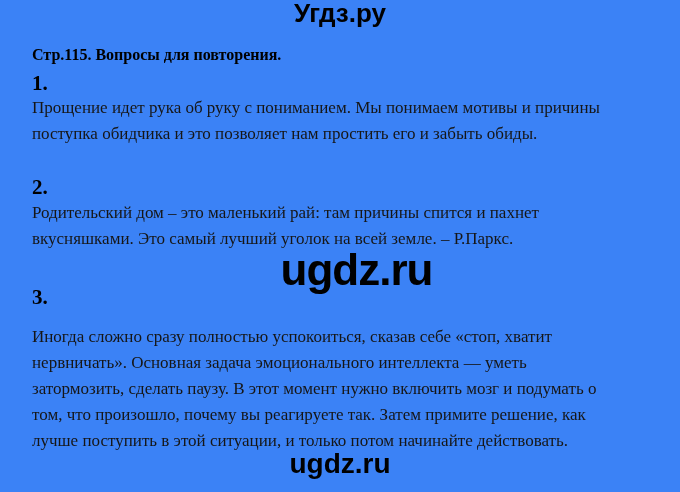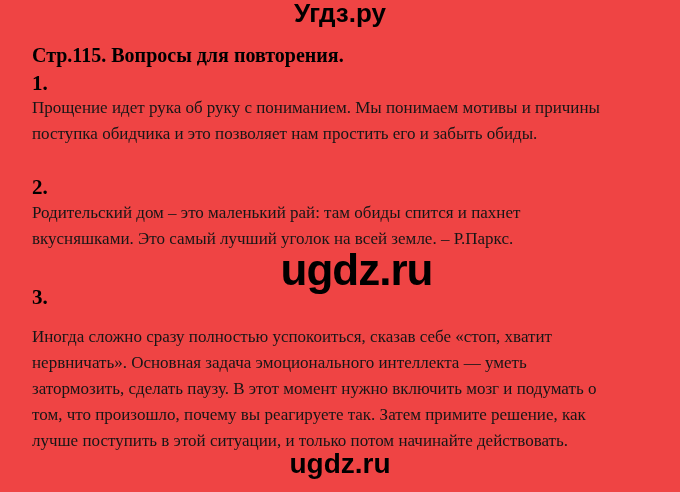--- a/index.html
+++ b/index.html
@@ -4,42 +4,42 @@
 <style>
   html, body {
     margin: 0;
     padding: 0;
     background: #ffffff;
   }
   .page {
     position: relative;
     width: 680px;
     height: 492px;
-    background: #ef4444;
+    background: #3b82f6;
     overflow: hidden;
     font-family: "Liberation Serif", serif;
   }
   .brand {
     position: absolute;
     top: -1px;
     left: 0;
     right: 0;
     text-align: center;
     font-family: "Liberation Sans", sans-serif;
     font-weight: bold;
     font-size: 26px;
     line-height: 29px;
     color: #000000;
   }
   .heading {
     position: absolute;
     left: 32px;
     top: 42px;
     margin: 0;
-    font-size: 20px;
+    font-size: 16px;
     line-height: 26px;
     font-weight: bold;
     color: #000000;
     white-space: pre;
   }
   .sec-num {
     position: absolute;
     left: 32px;
     font-size: 21px;
     line-height: 26px;
@@ -94,21 +94,21 @@
 
   <div class="brand">Угдз.ру</div>
 
   <h1 class="heading">Стр.115. Вопросы для повторения.</h1>
 
   <div class="sec-num sec-num-1">1.</div>
   <div class="sec-text sec-text-1">Прощение идет рука об руку с пониманием. Мы понимаем мотивы и причины
 поступка обидчика и это позволяет нам простить его и забыть обиды.</div>
 
   <div class="sec-num sec-num-2">2.</div>
-  <div class="sec-text sec-text-2">Родительский дом – это маленький рай: там обиды спится и пахнет
+  <div class="sec-text sec-text-2">Родительский дом – это маленький рай: там причины спится и пахнет
 вкусняшками. Это самый лучший уголок на всей земле. – Р.Паркс.</div>
 
   <div class="wm-center">ugdz.ru</div>
 
   <div class="sec-num sec-num-3">3.</div>
   <div class="sec-text sec-text-3">Иногда сложно сразу полностью успокоиться, сказав себе «стоп, хватит
 нервничать». Основная задача эмоционального интеллекта — уметь
 затормозить, сделать паузу. В этот момент нужно включить мозг и подумать о
 том, что произошло, почему вы реагируете так. Затем примите решение, как
 лучше поступить в этой ситуации, и только потом начинайте действовать.</div>

